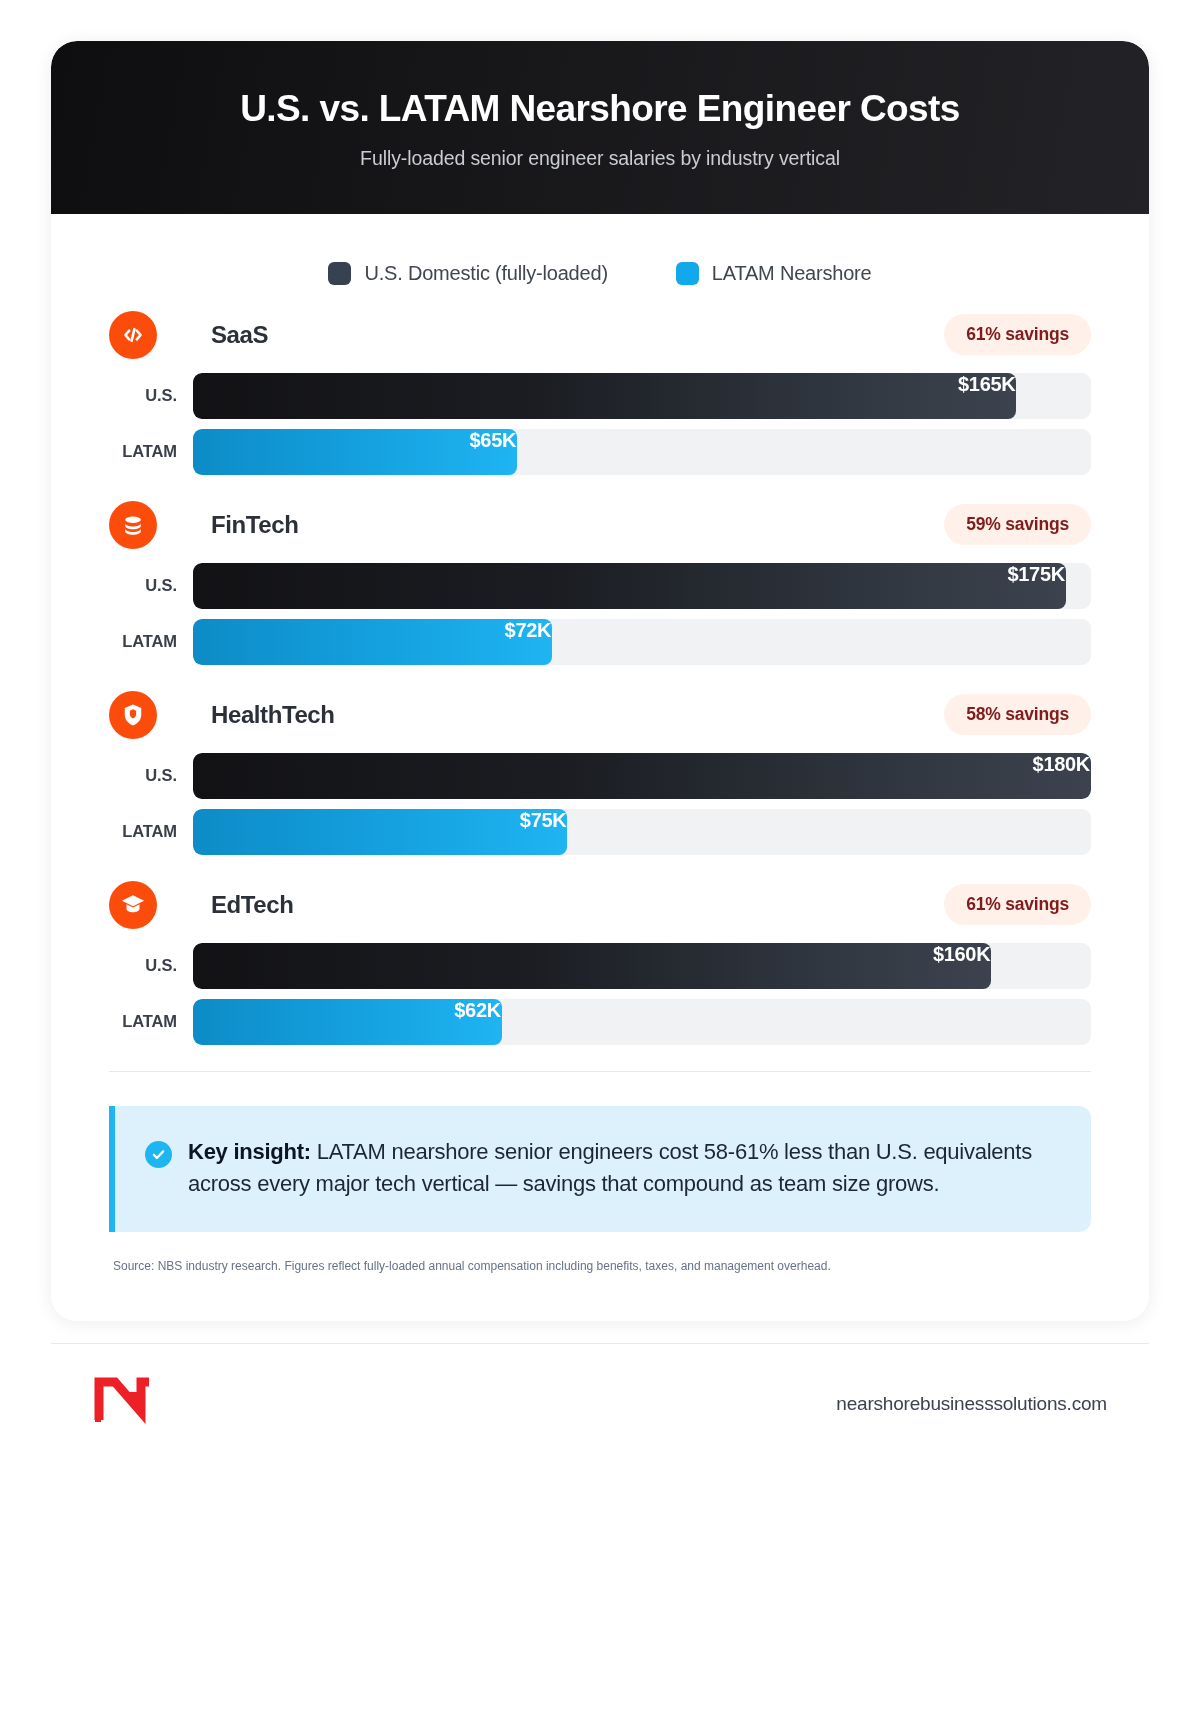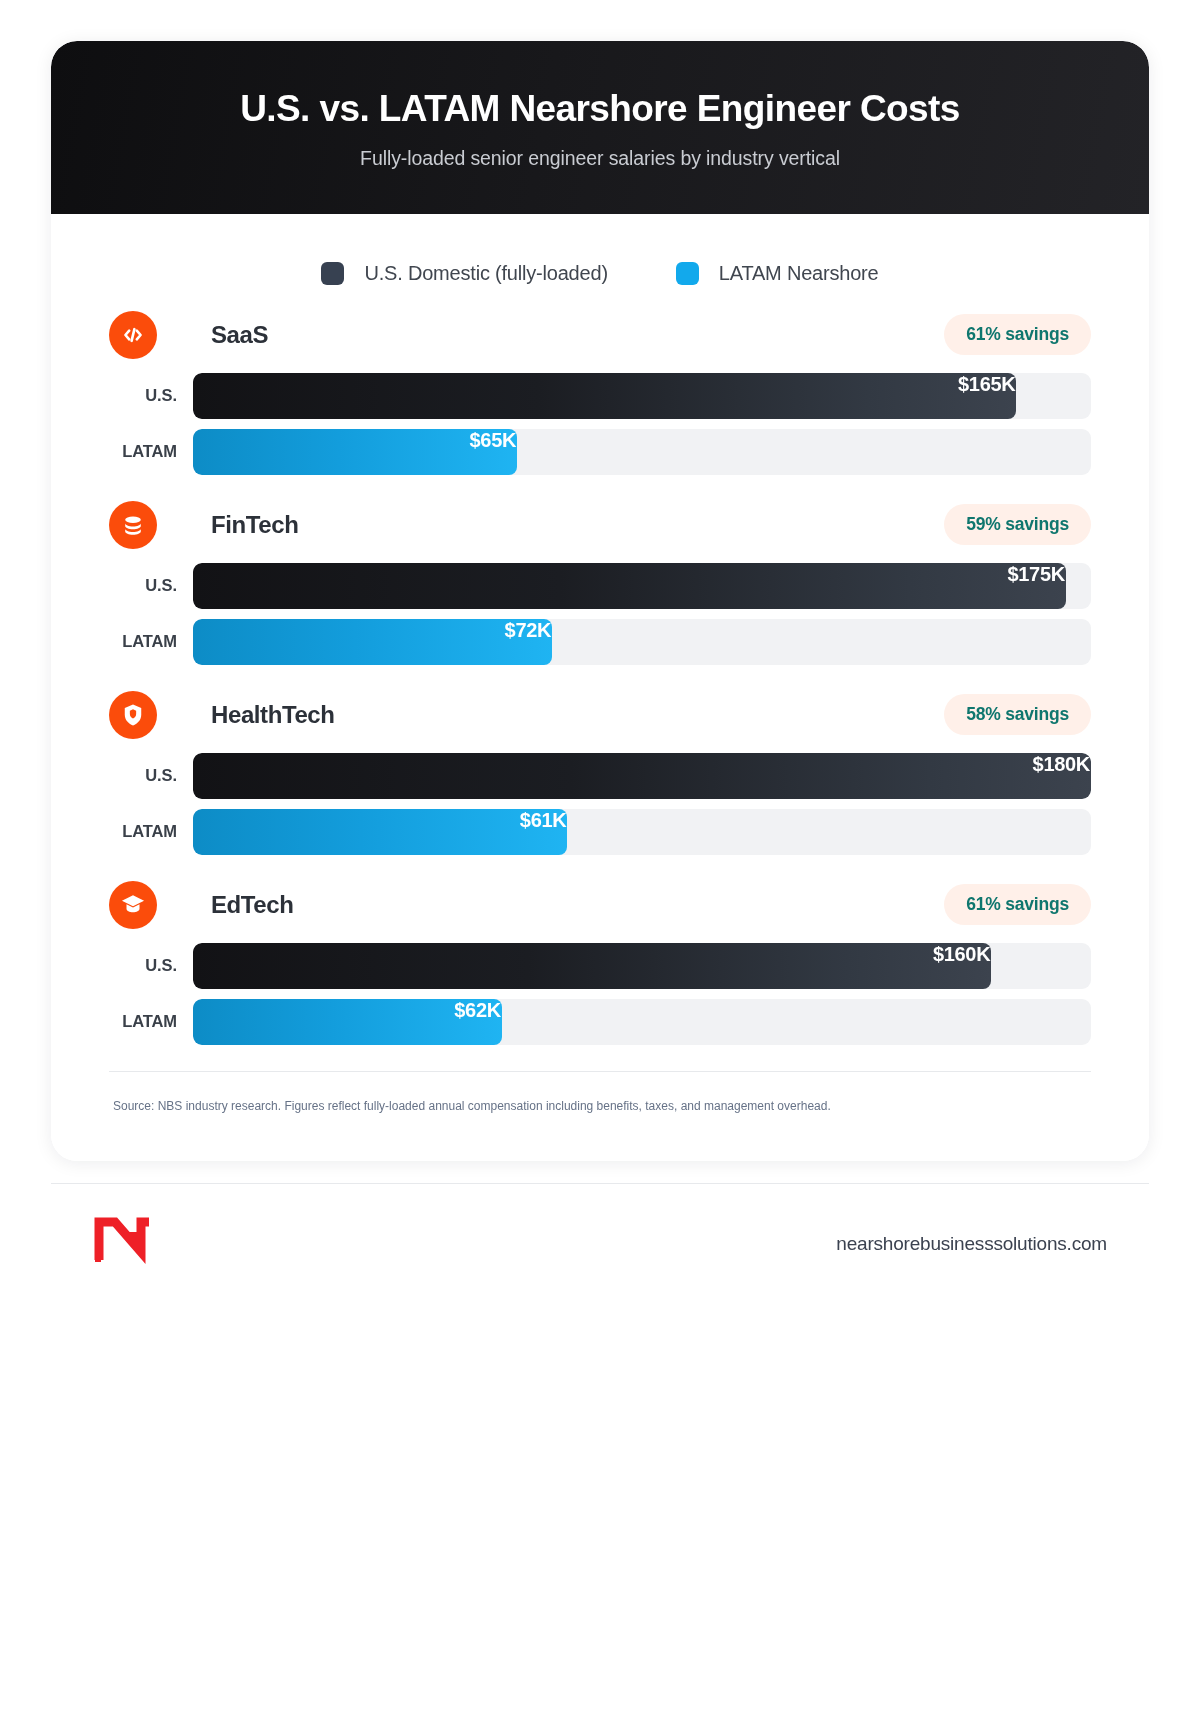--- a/index.html
+++ b/index.html
@@ -67,21 +67,21 @@
   .legend {
     display: flex;
     justify-content: center;
     align-items: center;
     gap: 68px;
     padding: 14px 0 26px 0;
   }
   .legend-item {
     display: flex;
     align-items: flex-start;
-    gap: 20px;
+    gap: 13px;
   }
   .legend-swatch {
     width: 23px;
     height: 23px;
     border-radius: 6px;
     flex: none;
   }
   .legend-label {
     font-size: 20px;
     color: #40464f;
@@ -114,21 +114,21 @@
   .group-name {
     font-size: 24px;
     font-weight: 700;
     color: #2c3139;
     margin-left: 18px;
     letter-spacing: -0.4px;
   }
   .savings-badge {
     margin-left: auto;
     background: #fff0e9;
-    color: #0f766e;
+    color: #7f1d1d;
     font-size: 17.5px;
     font-weight: 700;
     border-radius: 999px;
     padding: 10px 22px;
     letter-spacing: -0.2px;
     white-space: nowrap;
   }
 
   
   .bar-row {
@@ -344,21 +344,21 @@
           <span class="bar-track">
             <span class="bar-fill us" style="width:100%">
               <span class="bar-value">$180K</span>
             </span>
           </span>
         </div>
         <div class="bar-row">
           <span class="bar-label">LATAM</span>
           <span class="bar-track">
             <span class="bar-fill latam" style="width:41.7%">
-              <span class="bar-value">$61K</span>
+              <span class="bar-value">$75K</span>
             </span>
           </span>
         </div>
       </div>
 
       <div class="group">
         <div class="group-head">
           <span class="group-icon">
             <svg width="26" height="26" viewBox="0 0 24 24" fill="#ffffff">
               <path d="M12 3 1.8 8.1 12 13.2l10.2-5.1z"></path>
@@ -381,20 +381,28 @@
           <span class="bar-track">
             <span class="bar-fill latam" style="width:34.4%">
               <span class="bar-value">$62K</span>
             </span>
           </span>
         </div>
       </div>
 
       <div class="divider"></div>
 
+      <div class="insight">
+        <span class="insight-icon">
+          <svg width="15" height="15" viewBox="0 0 24 24" fill="none" stroke="#ffffff" stroke-width="3.6" stroke-linecap="round" stroke-linejoin="round">
+            <polyline points="4.5,12.5 9.5,17.5 19.5,7"></polyline>
+          </svg>
+        </span>
+        <span class="insight-text"><b>Key insight:</b><span> LATAM nearshore senior engineers cost 58-61% less than U.S. equivalents across every major tech vertical — savings that compound as team size grows.</span></span>
+      </div>
 
       <div class="source">Source: NBS industry research. Figures reflect fully-loaded annual compensation including benefits, taxes, and management overhead.</div>
 
     </div>
   </div>
 
   <div class="footer-rule"></div>
 
   <div class="footer">
     <span>

